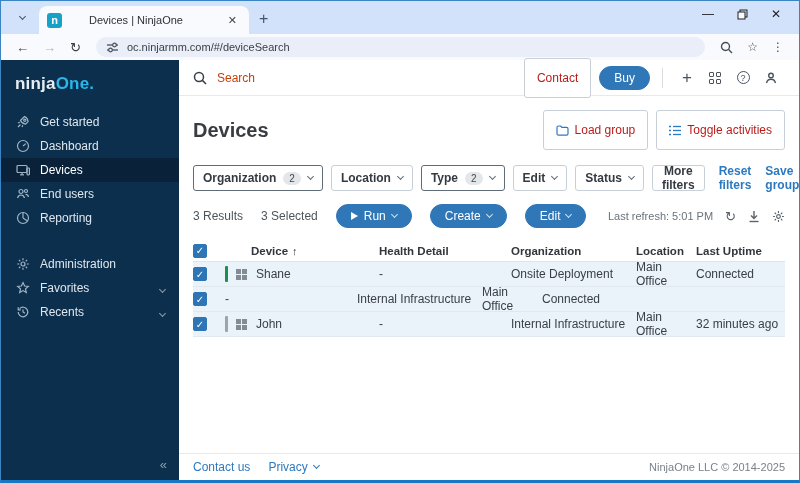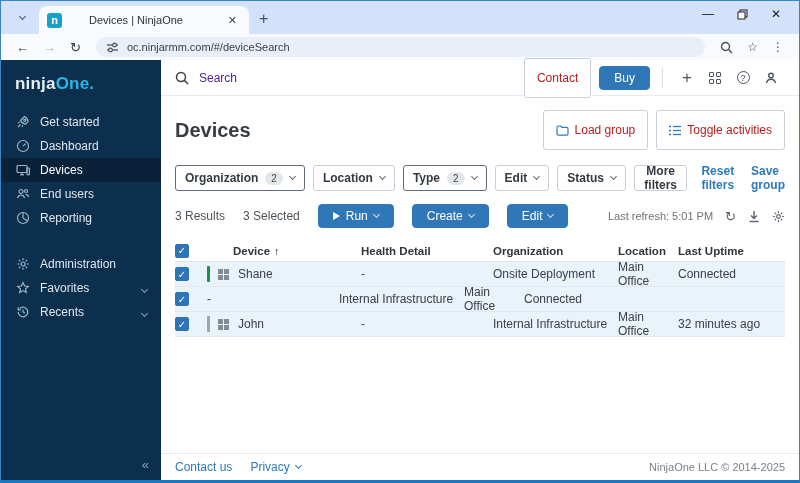--- a/index.html
+++ b/index.html
@@ -20,36 +20,36 @@
   .win-btn { width:34px; height:26px; display:flex; align-items:center; justify-content:center; color:#202124; font-size:12px; }
   .toolbar { height:26px; background:#f8fafe; display:flex; align-items:center; padding:0 8px; flex:none; }
   .nav-ic { font-size:13px; color:#3c4043; padding:0 7px; }
   .nav-ic.disabled { color:#aeb3b9; }
   .urlbox { flex:1; height:20px; background:#e9eef8; border-radius:10px; margin:0 8px; display:flex; align-items:center; padding:0 10px; }
   .url-text { font-size:11px; color:#3a3f44; margin-left:8px; }
   .bar-right-ic { font-size:12px; color:#4a4f54; padding:0 7px; }
 
   
   .app { flex:1; display:flex; min-height:0; }
-  .sidebar { width:160px; background:#0c2f4e; color:#e6edf3; display:flex; flex-direction:column; flex:none; }
+  .sidebar { width:178px; background:#0c2f4e; color:#e6edf3; display:flex; flex-direction:column; flex:none; }
   .logo { padding:14px 14px 16px; font-size:17px; font-weight:bold; letter-spacing:.2px; }
   .logo .one { color:#2bb5e8; }
   .nav-item { display:flex; align-items:center; gap:10px; padding:6px 14px; font-size:12px; height:24px; color:#dfe7ee; cursor:default; }
   .nav-item.active { background:#09223a; color:#fff; }
   .nav-item .ni-icon { width:15px; height:15px; flex:none; color:#9fb4c4; display:flex; align-items:center; justify-content:center; font-size:13px; }
   .nav-gap { height:22px; }
   .nav-chev { margin-left:auto; color:#8aa0b2; }
   .chev { width:5px; height:5px; border-right:1.4px solid currentColor; border-bottom:1.4px solid currentColor; transform:rotate(45deg); display:inline-block; margin-top:-3px; }
   .collapse { margin-top:auto; padding:8px 12px; text-align:right; color:#8aa0b2; font-size:13px; }
 
   .main { flex:1; display:flex; flex-direction:column; min-width:0; background:#fff; }
   .search-row { height:36px; border-bottom:1px solid #e6e9ed; display:flex; align-items:center; padding:0 14px; flex:none; }
-  .search-placeholder { font-size:12px; color:#4c1d95; margin-left:10px; flex:1; }
+  .search-placeholder { font-size:12px; color:#c2410c; margin-left:10px; flex:1; }
   .btn-outline { border:1px solid #c7d0d8; background:#fff; color:#b91c1c; font-size:12px; border-radius:3px; padding:12px 12px; display:inline-flex; align-items:center; gap:6px; }
-  .btn-fill { background:#3077b7; color:#fff; font-size:12px; border:1px solid #3077b7; border-radius:4px; padding:4px 14px; display:inline-flex; align-items:center; gap:6px; }
+  .btn-fill { background:#3077b7; color:#fff; font-size:12px; border:1px solid #3077b7; border-radius:12px; padding:4px 14px; display:inline-flex; align-items:center; gap:6px; }
   .tb-sep { width:1px; height:20px; background:#d8dde2; margin:0 10px 0 12px; }
   .tb-ic { color:#4a545e; width:28px; display:flex; justify-content:center; align-items:center; }
   .help-circle { width:13px; height:13px; border:1.3px solid #4a545e; border-radius:50%; font-size:9px; display:flex; align-items:center; justify-content:center; }
   .grid-ic { display:grid; grid-template-columns:5px 5px; grid-template-rows:5px 5px; gap:2px; }
   .grid-ic span { border:1.3px solid #4a545e; border-radius:1px; }
 
   .content { flex:1; padding:0 14px; display:flex; flex-direction:column; min-height:0; }
   .page-head { display:flex; align-items:center; margin-top:14px; }
   .page-title { font-size:20px; font-weight:bold; color:#383d42; }
   .page-head .right { margin-left:auto; display:flex; gap:8px; }

